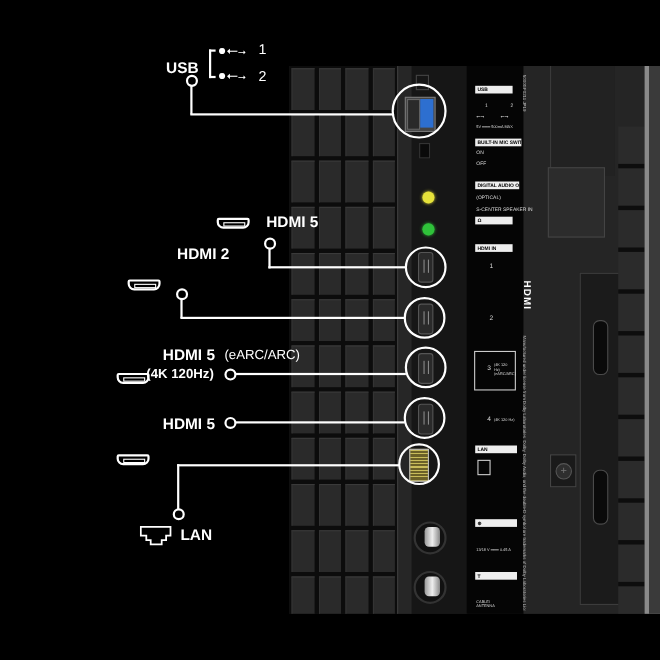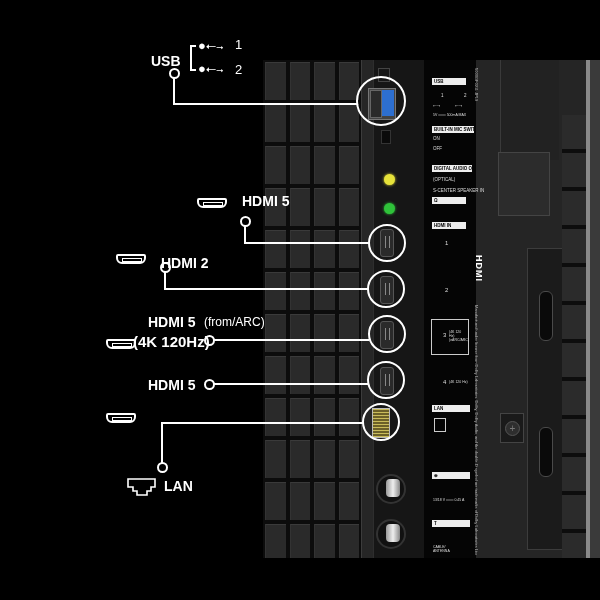--- a/index.html
+++ b/index.html
@@ -211,26 +211,26 @@
 <div class="abs" style="left:190px;top:45px;width:6px;height:26px;border:2px solid #fff;border-right:none;box-sizing:border-box;"></div>
 <div class="abs" style="left:198px;top:38px;font-size:13px;">●⭠<span style="font-size:9px">⭢</span></div>
 <div class="abs lbl" style="left:235px;top:37px;font-weight:normal;font-size:13px;">1</div>
 <div class="abs" style="left:198px;top:61px;font-size:13px;">●⭠<span style="font-size:9px">⭢</span></div>
 <div class="abs lbl" style="left:235px;top:62px;font-weight:normal;font-size:13px;">2</div>
 
 <div class="abs icon-hdmi" style="left:197px;top:198px;"></div>
 <div class="abs lbl" style="left:242px;top:193px;">HDMI 5</div>
 
 <div class="abs icon-hdmi" style="left:116px;top:244px;"></div>
-<div class="abs lbl" style="left:161px;top:255px;">HDMI 2</div>
+<div class="abs lbl" style="left:161px;top:222px;">HDMI 2</div>
 
 <div class="abs icon-hdmi" style="left:106px;top:319px;"></div>
 <div class="abs lbl" style="left:148px;top:314px;">HDMI 5</div>
-<div class="abs sub" style="left:204px;top:315px;">(from/ARC)</div>
-<div class="abs lbl" style="left:133px;top:333px;font-size:15px;">(4K 120Hz)</div>
+<div class="abs sub" style="left:204px;top:315px;">(eARC/ARC)</div>
+<div class="abs lbl" style="left:133px;top:333px;font-size:12px;">(4K 120Hz)</div>
 
 <div class="abs icon-hdmi" style="left:106px;top:383px;"></div>
 <div class="abs lbl" style="left:148px;top:377px;">HDMI 5</div>
 
 <svg class="abs" style="left:127px;top:478px;" width="30" height="18">
   <path d="M1 1 H28 V9 H24 V13 H20 V17 H10 V13 H6 V9 H1 Z" fill="none" stroke="#fff" stroke-width="1.6"></path>
 </svg>
 <div class="abs lbl" style="left:164px;top:478px;">LAN</div>
 
 </body></html>

